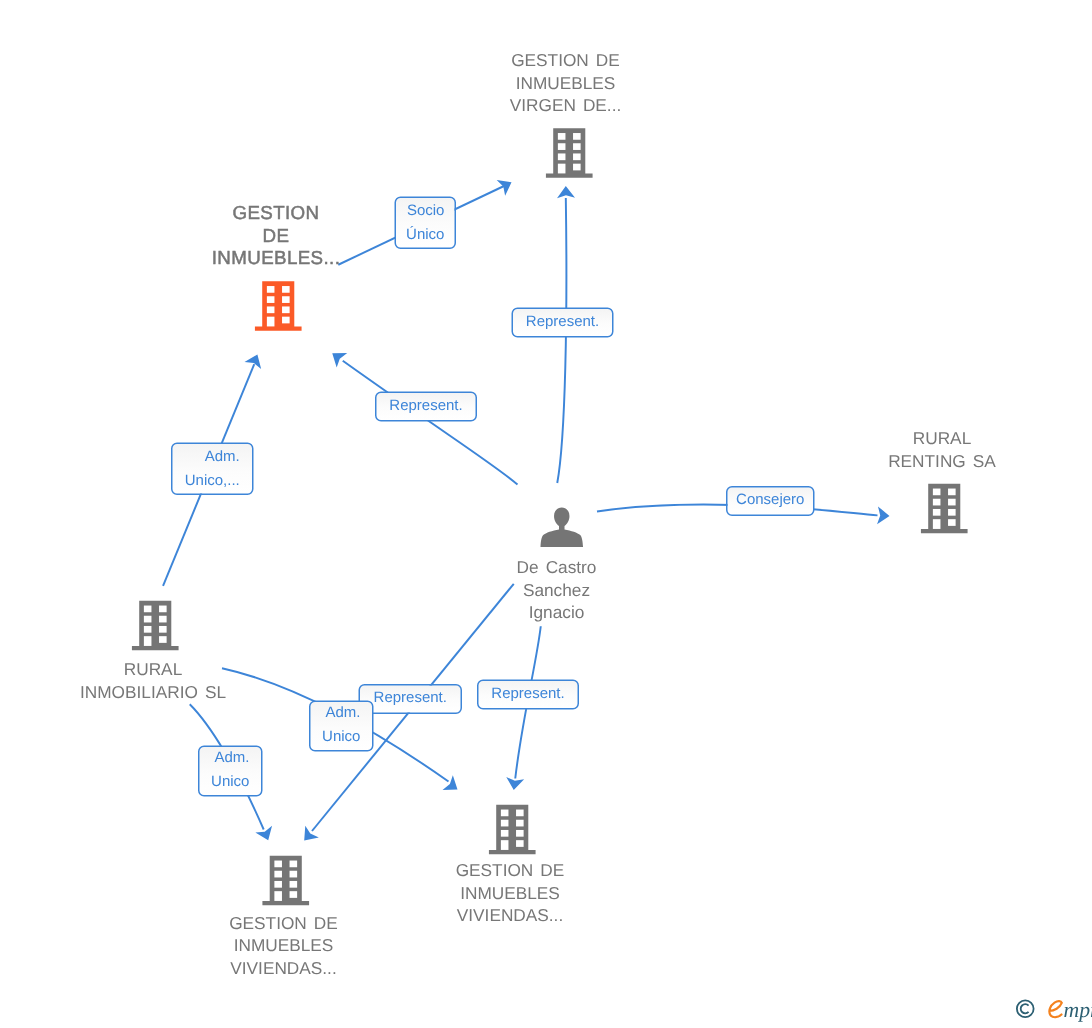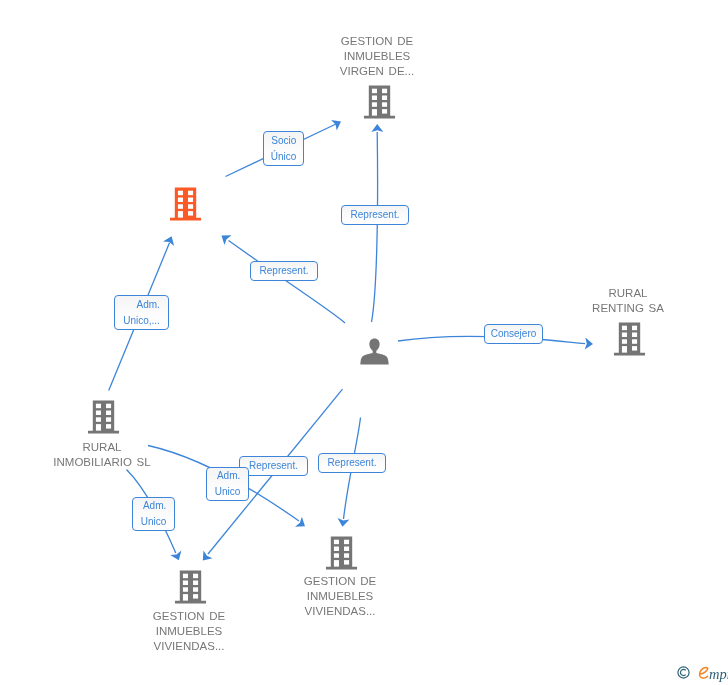--- a/index.html
+++ b/index.html
@@ -149,20 +149,26 @@
           <rect x="20.6" y="17.8" width="5.2" height="4.6"></rect>
           <rect x="10.2" y="24.8" width="5.2" height="6.7"></rect>
           <rect x="20.6" y="24.8" width="5.2" height="4.6"></rect>
         </g>
       </svg></div>
   </div>
 <div class="layer" id="labels">
     <div class="node-label" style="left: 307px; top: 34px; width: 140px;">GESTION DE
 INMUEBLES
 VIRGEN DE...</div>
+    <div class="node-label focus" style="left: 104px; top: 135px; width: 160px;">GESTION
+DE
+INMUEBLES...</div>
+    <div class="node-label" style="left: 301px; top: 372px; width: 140px;">De Castro
+Sanchez
+Ignacio</div>
     <div class="node-label" style="left: 558px; top: 286px; width: 140px;">RURAL
 RENTING SA</div>
     <div class="node-label" style="left: 22px; top: 440px; width: 160px;">RURAL
 INMOBILIARIO SL</div>
     <div class="node-label" style="left: 119px; top: 609px; width: 140px;">GESTION DE
 INMUEBLES
 VIVIENDAS...</div>
     <div class="node-label" style="left: 270px; top: 574px; width: 140px;">GESTION DE
 INMUEBLES
 VIVIENDAS...</div>

